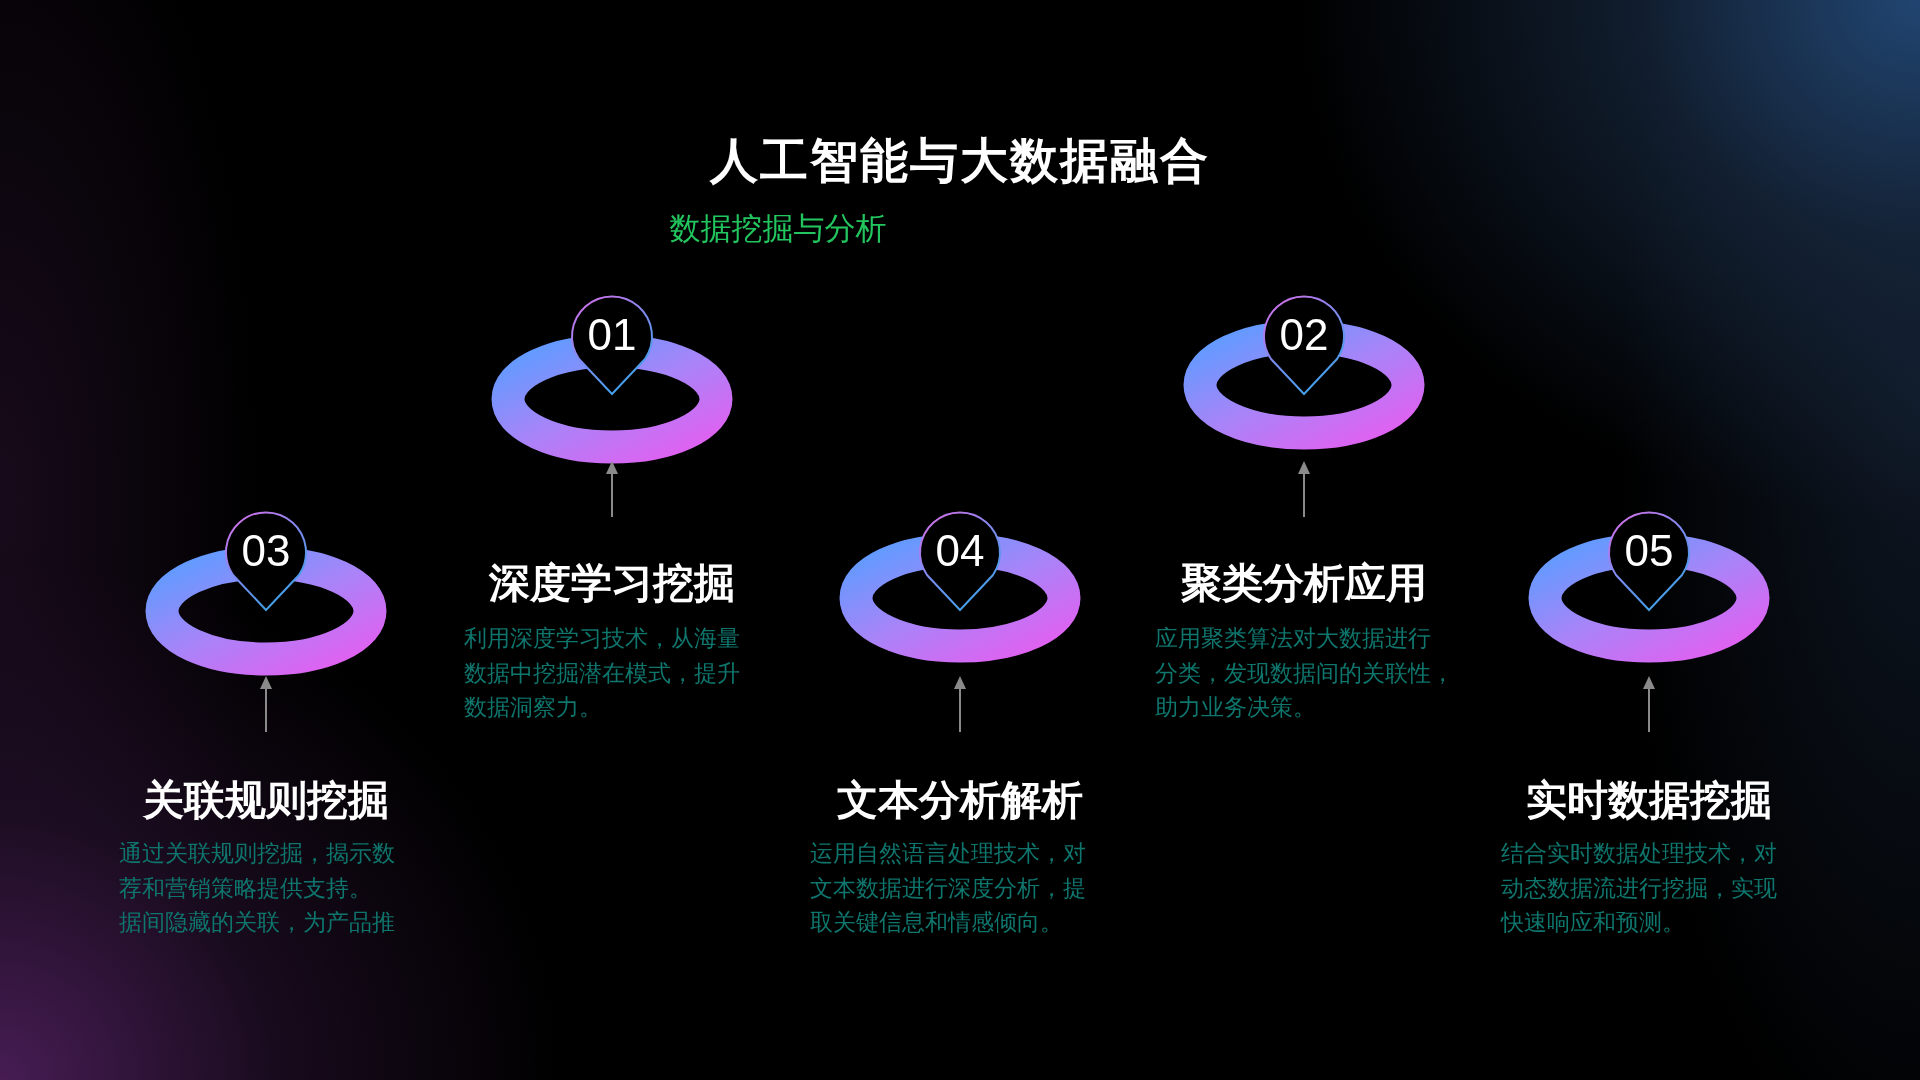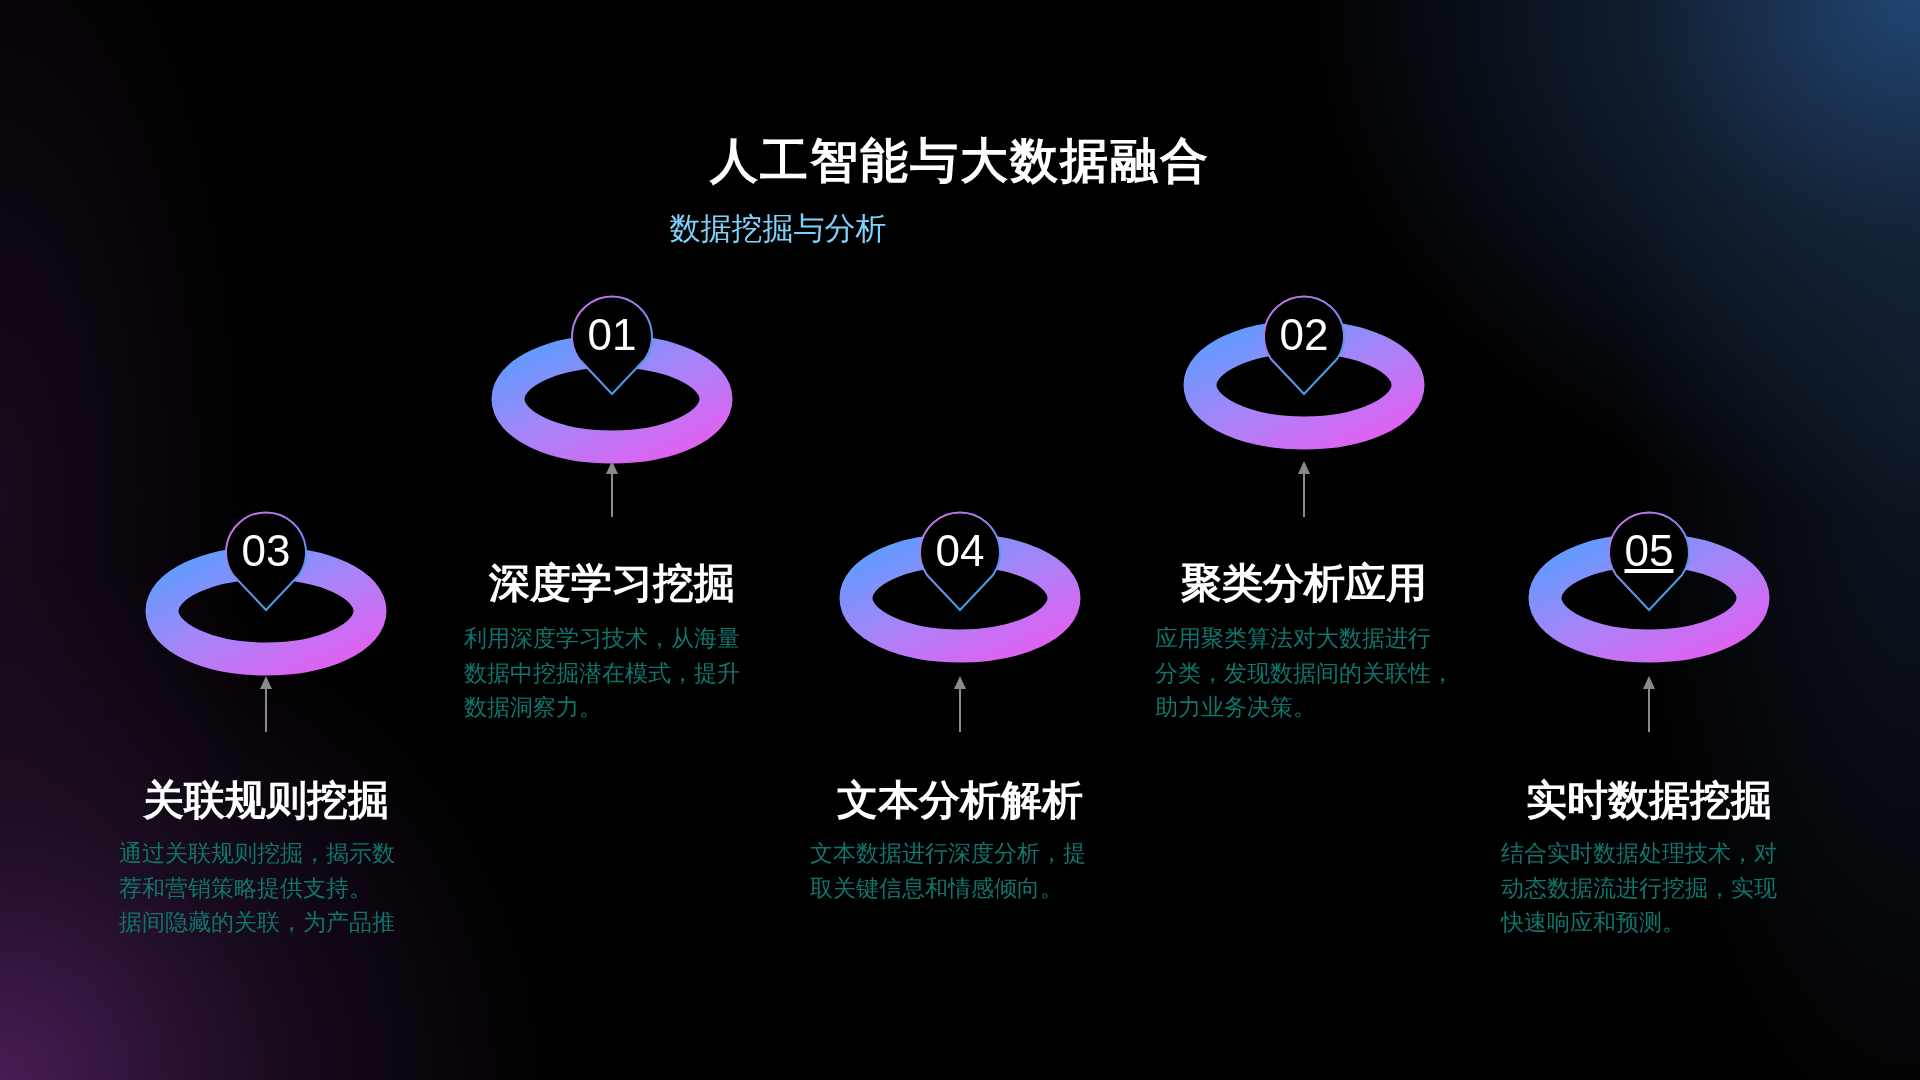--- a/index.html
+++ b/index.html
@@ -17,21 +17,21 @@
       radial-gradient(ellipse 260px 700px at 0px 500px, rgba(40,18,46,0.6) 0%, rgba(0,0,0,0) 100%),
       radial-gradient(ellipse 300px 800px at 1920px 400px, rgba(20,32,50,0.7) 0%, rgba(0,0,0,0) 100%),
       #000;
   }
   .title {
     position:absolute; left:0; width:1920px; top:118px; text-align:center;
     font-size:48px; font-weight:bold; letter-spacing:2px; line-height:84px;
   }
   .subtitle {
     position:absolute; left:0; width:1556px; top:208px; text-align:center;
-    font-size:31px; color:#7dd3fc; line-height:40px;
+    font-size:31px; color:#22c55e; line-height:40px;
   }
   .item { position:absolute; }
   .ring-svg { position:absolute; overflow:visible; }
   .num {
     position:absolute; width:80px; text-align:center;
     font-family:"Liberation Sans", sans-serif;
     font-size:44px; line-height:50px; color:#fff;
   }
   .item-title {
     position:absolute; width:400px; text-align:center;
@@ -117,32 +117,33 @@
 <div class="item">
   <svg class="ring-svg" style="left:830px;top:496px;" width="260" height="290" viewBox="0 0 260 290">
     <ellipse cx="130" cy="102" rx="104" ry="48" fill="none" stroke="url(#ringGrad)" stroke-width="33"></ellipse>
     <path d="M130,114 L97,79 A40,40 0 1 1 163,79 Z" fill="#000" stroke="url(#pinGrad)" stroke-width="2"></path>
     <line x1="130" y1="236" x2="130" y2="190" stroke="#8a8a8a" stroke-width="2"></line>
     <polygon points="130,180 124,193 136,193" fill="#8a8a8a"></polygon>
   </svg>
   <div class="num" style="left:920px;top:526px;">04</div>
   <div class="item-title" style="left:760px;top:778px;">文本分析解析</div>
   <div class="item-desc" style="left:810px;top:836px;">
+    <div>运用自然语言处理技术，对</div>
     <div>文本数据进行深度分析，提</div>
     <div>取关键信息和情感倾向。</div>
   </div>
 </div>
 
 <div class="item">
   <svg class="ring-svg" style="left:1519px;top:496px;" width="260" height="290" viewBox="0 0 260 290">
     <ellipse cx="130" cy="102" rx="104" ry="48" fill="none" stroke="url(#ringGrad)" stroke-width="33"></ellipse>
     <path d="M130,114 L97,79 A40,40 0 1 1 163,79 Z" fill="#000" stroke="url(#pinGrad)" stroke-width="2"></path>
     <line x1="130" y1="236" x2="130" y2="190" stroke="#8a8a8a" stroke-width="2"></line>
     <polygon points="130,180 124,193 136,193" fill="#8a8a8a"></polygon>
   </svg>
-  <div class="num" style="left:1609px;top:526px;text-decoration:underline;">05</div>
+  <div class="num" style="left:1609px;top:526px;">05</div>
   <div class="item-title" style="left:1449px;top:778px;">实时数据挖掘</div>
   <div class="item-desc" style="left:1501px;top:836px;">
     <div>结合实时数据处理技术，对</div>
     <div>动态数据流进行挖掘，实现</div>
     <div>快速响应和预测。</div>
   </div>
 </div>
 
 </body></html>

